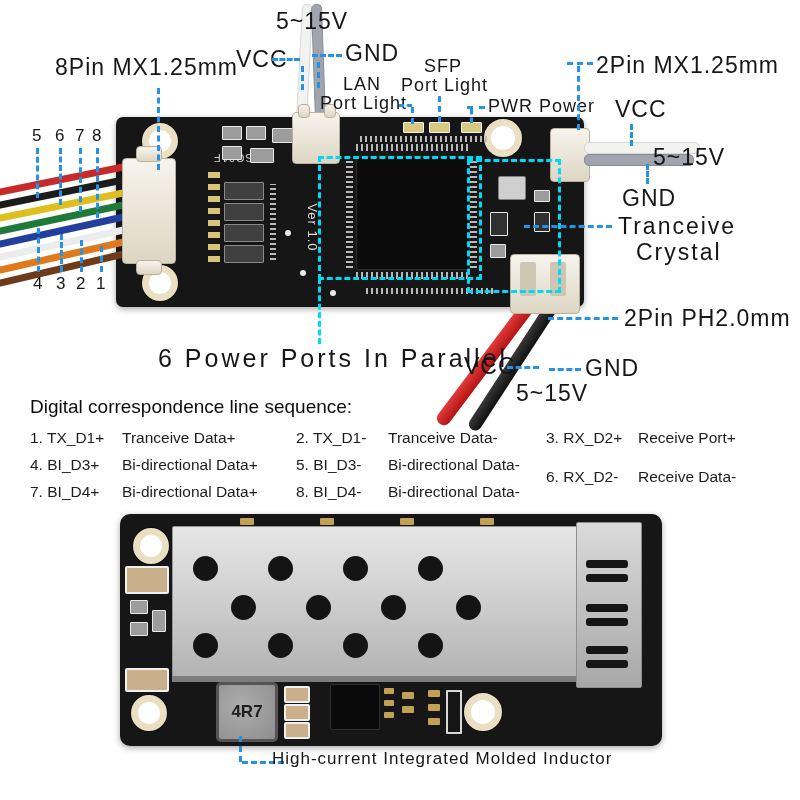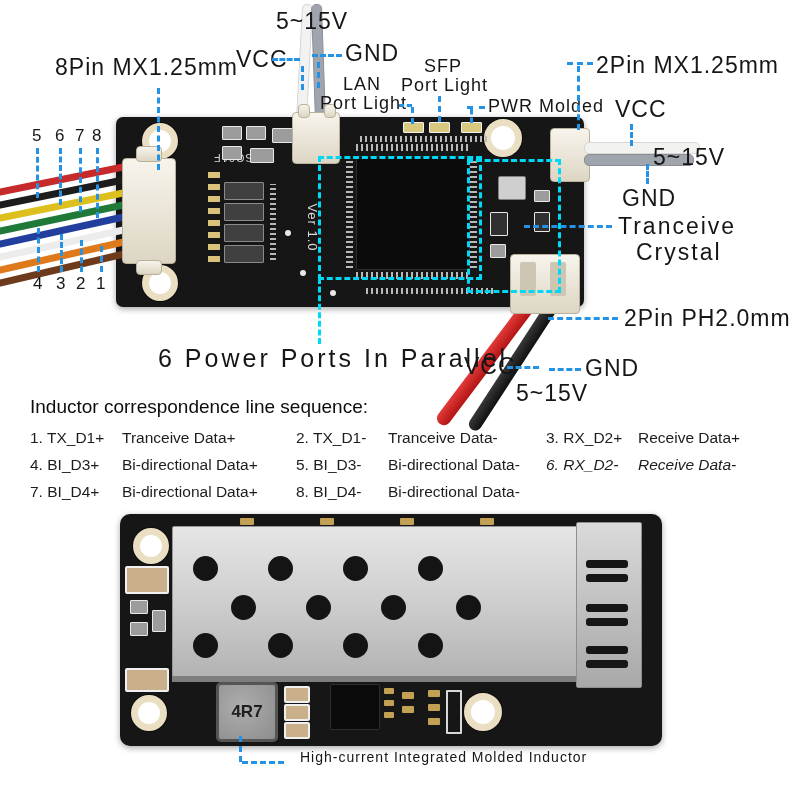--- a/index.html
+++ b/index.html
@@ -153,21 +153,21 @@
 
   <div class="lbl lbl-mid" style="left:343px;top:74px;">LAN</div>
   <div class="lbl lbl-mid" style="left:320px;top:93px;">Port Light</div>
   <div class="dash-h" style="left:399px;top:104px;width:13px;"></div>
   <div class="dash-v" style="left:411px;top:107px;height:17px;"></div>
 
   <div class="lbl lbl-mid" style="left:424px;top:56px;">SFP</div>
   <div class="lbl lbl-mid" style="left:401px;top:75px;">Port Light</div>
   <div class="dash-v" style="left:438px;top:96px;height:26px;"></div>
 
-  <div class="lbl lbl-mid" style="left:488px;top:96px;">PWR Molded</div>
+  <div class="lbl lbl-mid" style="left:488px;top:96px;">PWR Power</div>
   <div class="dash-h" style="left:467px;top:106px;width:18px;"></div>
   <div class="dash-v" style="left:470px;top:109px;height:14px;"></div>
 
   <div class="lbl lbl-big" style="left:596px;top:52px;">2Pin MX1.25mm</div>
   <div class="dash-h" style="left:567px;top:62px;width:26px;"></div>
   <div class="dash-v" style="left:577px;top:66px;height:64px;"></div>
   <div class="lbl lbl-big" style="left:615px;top:96px;">VCC</div>
   <div class="dash-v" style="left:630px;top:124px;height:22px;"></div>
   <div class="lbl lbl-big" style="left:653px;top:144px;">5~15V</div>
   <div class="lbl lbl-big" style="left:622px;top:185px;">GND</div>
@@ -182,42 +182,42 @@
 
   <div class="lbl lbl-big" style="left:464px;top:353px;">VCC</div>
   <div class="dash-h" style="left:507px;top:366px;width:32px;"></div>
   <div class="lbl lbl-big" style="left:585px;top:355px;">GND</div>
   <div class="dash-h" style="left:549px;top:368px;width:32px;"></div>
   <div class="lbl lbl-big" style="left:516px;top:380px;">5~15V</div>
 
   <div class="lbl" style="left:158px;top:344px;font-size:25px;letter-spacing:3px;">6 Power Ports In Parallel</div>
 
   <div class="table-wrap">
-    <div class="t-title">Inductor correspondence line sequence:</div>
+    <div class="t-title">Digital correspondence line sequence:</div>
     <div class="t-row" style="left:30px;top:39px;">
       <span class="t-code">1. TX_D1+</span>
       <span class="t-desc">Tranceive Data+</span>
     </div>
     <div class="t-row" style="left:296px;top:39px;">
       <span class="t-code">2. TX_D1-</span>
       <span class="t-desc">Tranceive Data-</span>
     </div>
     <div class="t-row" style="left:546px;top:39px;">
       <span class="t-code">3. RX_D2+</span>
-      <span class="t-desc">Receive Data+</span>
+      <span class="t-desc">Receive Port+</span>
     </div>
     <div class="t-row" style="left:30px;top:66px;">
       <span class="t-code">4. BI_D3+</span>
       <span class="t-desc">Bi-directional Data+</span>
     </div>
     <div class="t-row" style="left:296px;top:66px;">
       <span class="t-code">5. BI_D3-</span>
       <span class="t-desc">Bi-directional Data-</span>
     </div>
-    <div class="t-row" style="left:546px;top:66px;font-style:italic;">
+    <div class="t-row" style="left:546px;top:78px;">
       <span class="t-code">6. RX_D2-</span>
       <span class="t-desc">Receive Data-</span>
     </div>
     <div class="t-row" style="left:30px;top:93px;">
       <span class="t-code">7. BI_D4+</span>
       <span class="t-desc">Bi-directional Data+</span>
     </div>
     <div class="t-row" style="left:296px;top:93px;">
       <span class="t-code">8. BI_D4-</span>
       <span class="t-desc">Bi-directional Data-</span>
@@ -279,15 +279,15 @@
   <div class="goldpad" style="left:384px;top:712px;width:10px;height:6px;"></div>
   <div class="goldpad" style="left:402px;top:692px;width:12px;height:7px;"></div>
   <div class="goldpad" style="left:402px;top:706px;width:12px;height:7px;"></div>
   <div class="goldpad" style="left:428px;top:690px;width:12px;height:7px;"></div>
   <div class="goldpad" style="left:428px;top:704px;width:12px;height:7px;"></div>
   <div class="goldpad" style="left:428px;top:718px;width:12px;height:7px;"></div>
   <div class="abs" style="left:446px;top:690px;width:12px;height:40px;border:2px solid #d8d8d8;border-radius:1px;"></div>
 
   <div class="dash-v" style="left:239px;top:736px;height:26px;"></div>
   <div class="dash-h" style="left:242px;top:761px;width:42px;"></div>
-  <div class="lbl" style="left:300px;top:749px;font-size:14px;letter-spacing:1px;">High-current Integrated Molded Inductor</div>
+  <div class="lbl" style="left:272px;top:749px;font-size:17px;letter-spacing:1px;">High-current Integrated Molded Inductor</div>
 
 </div>
 
 </body></html>

